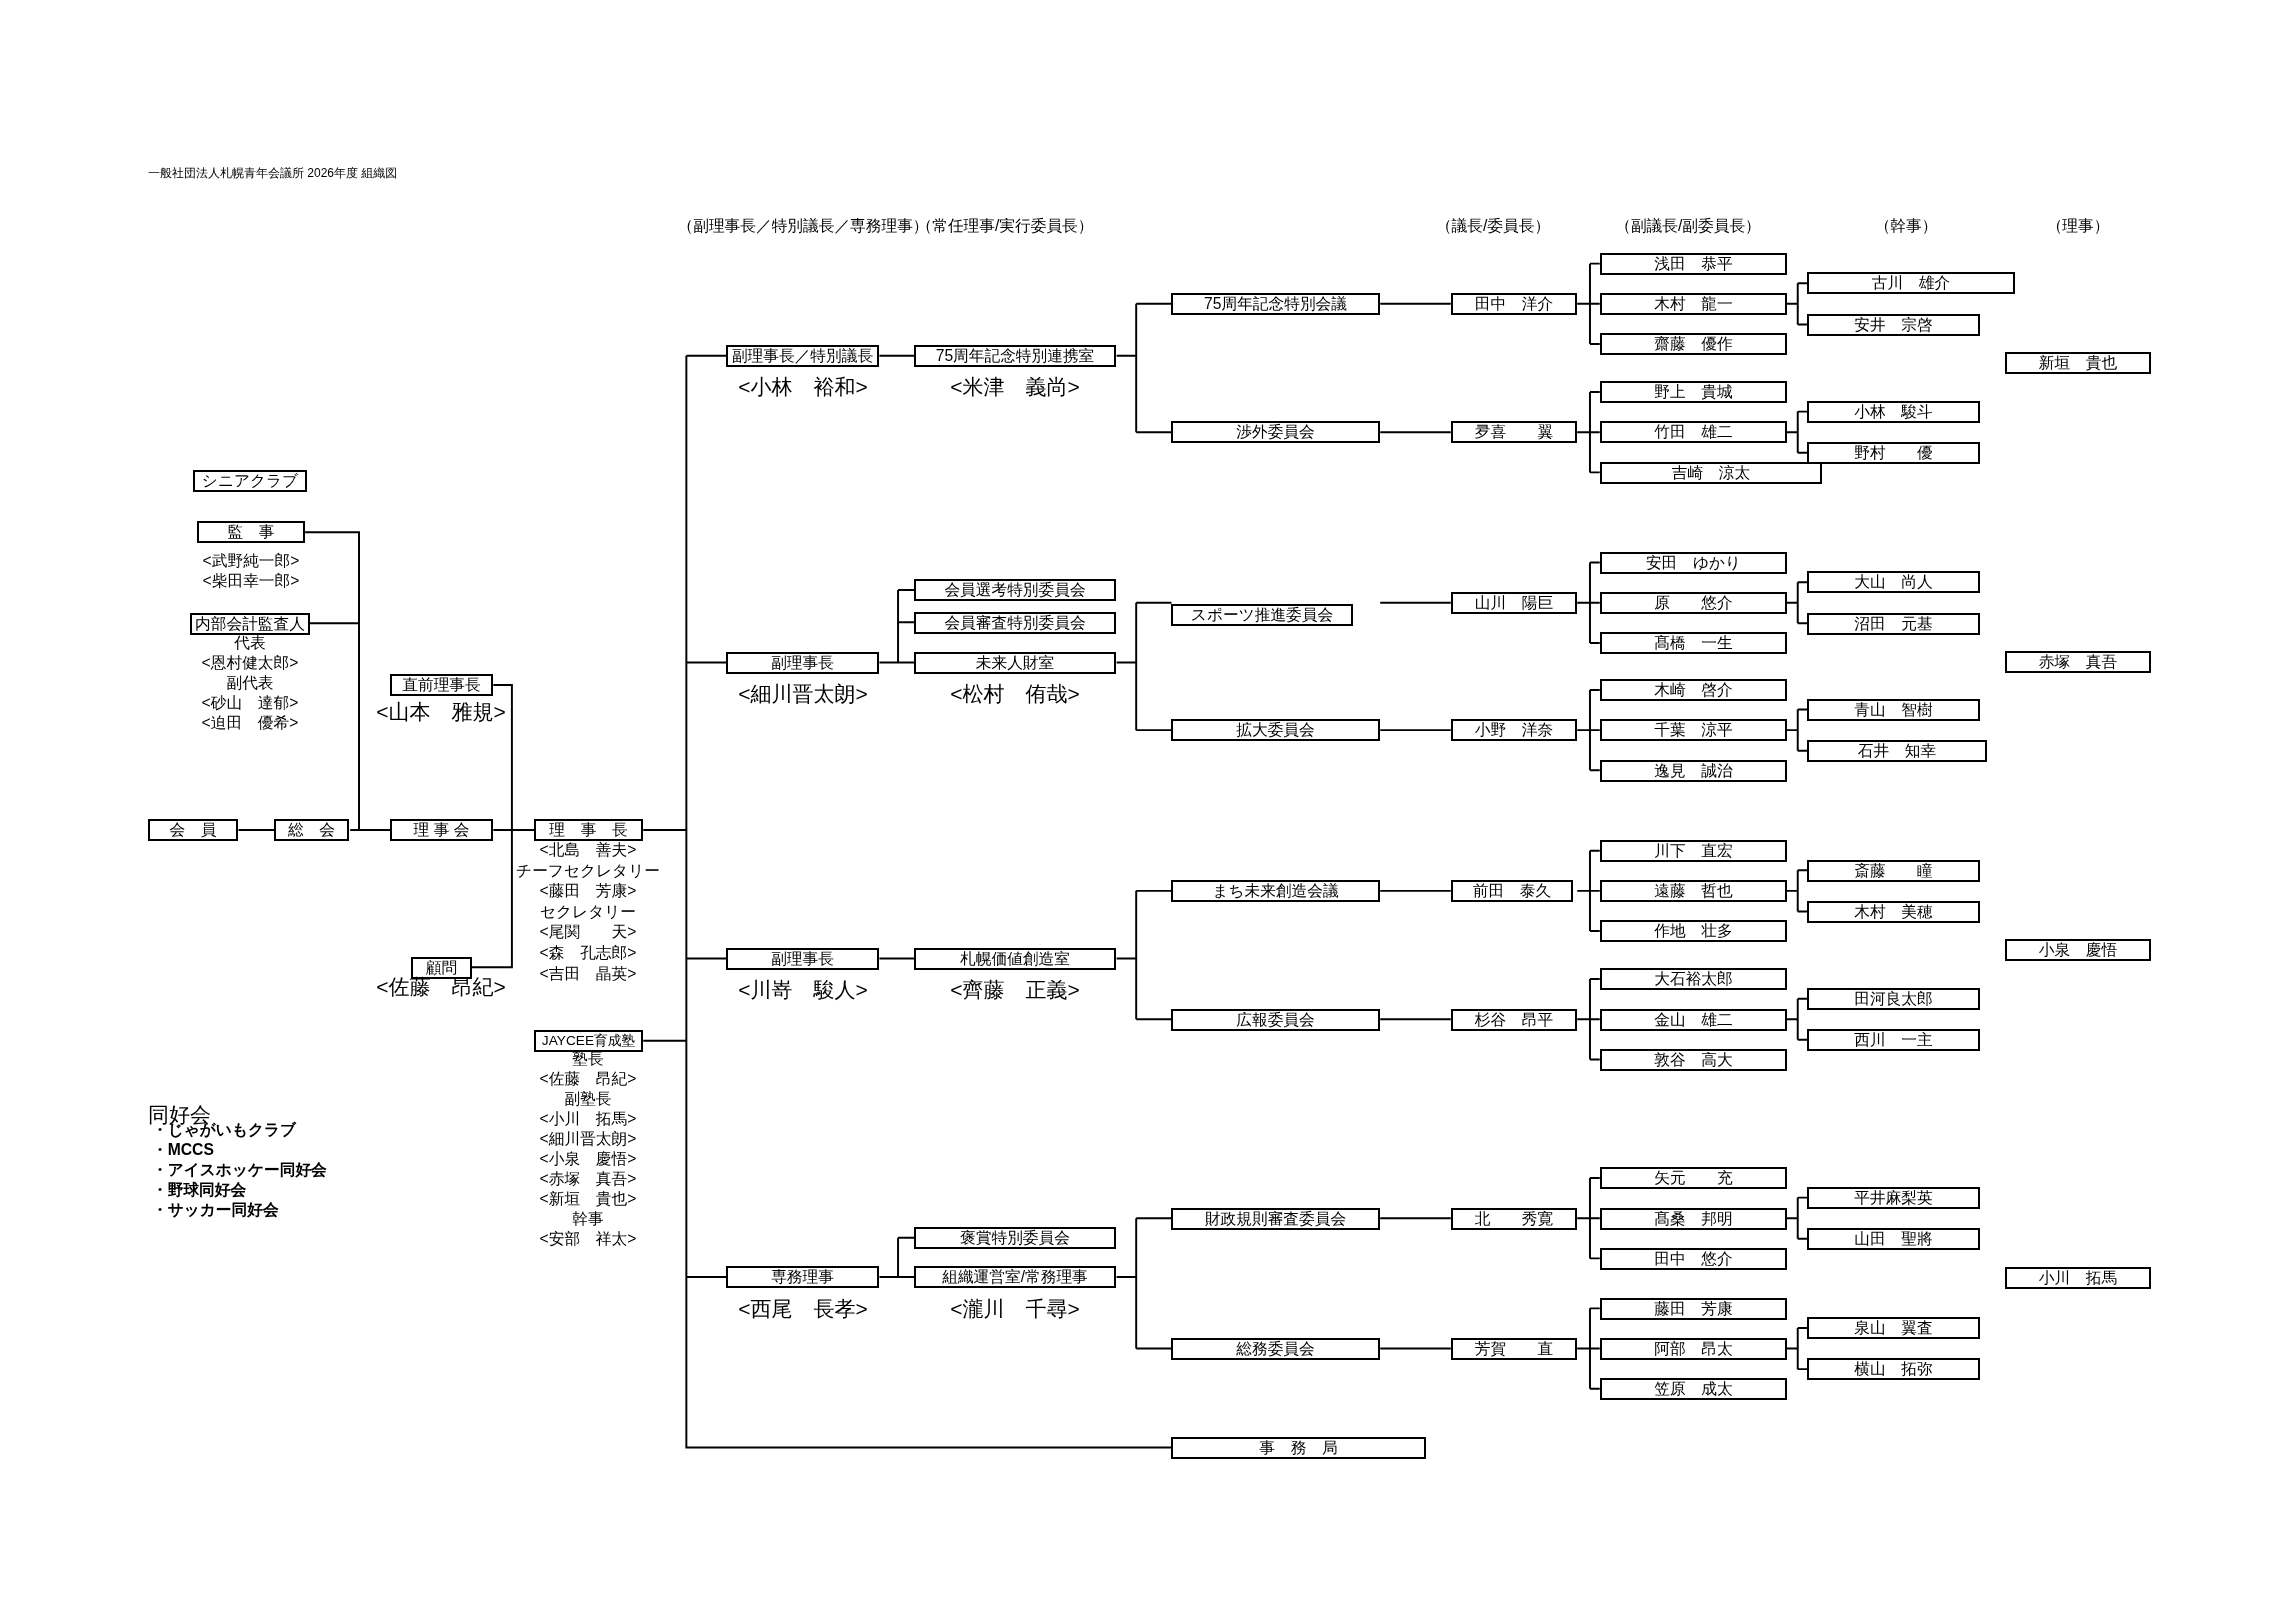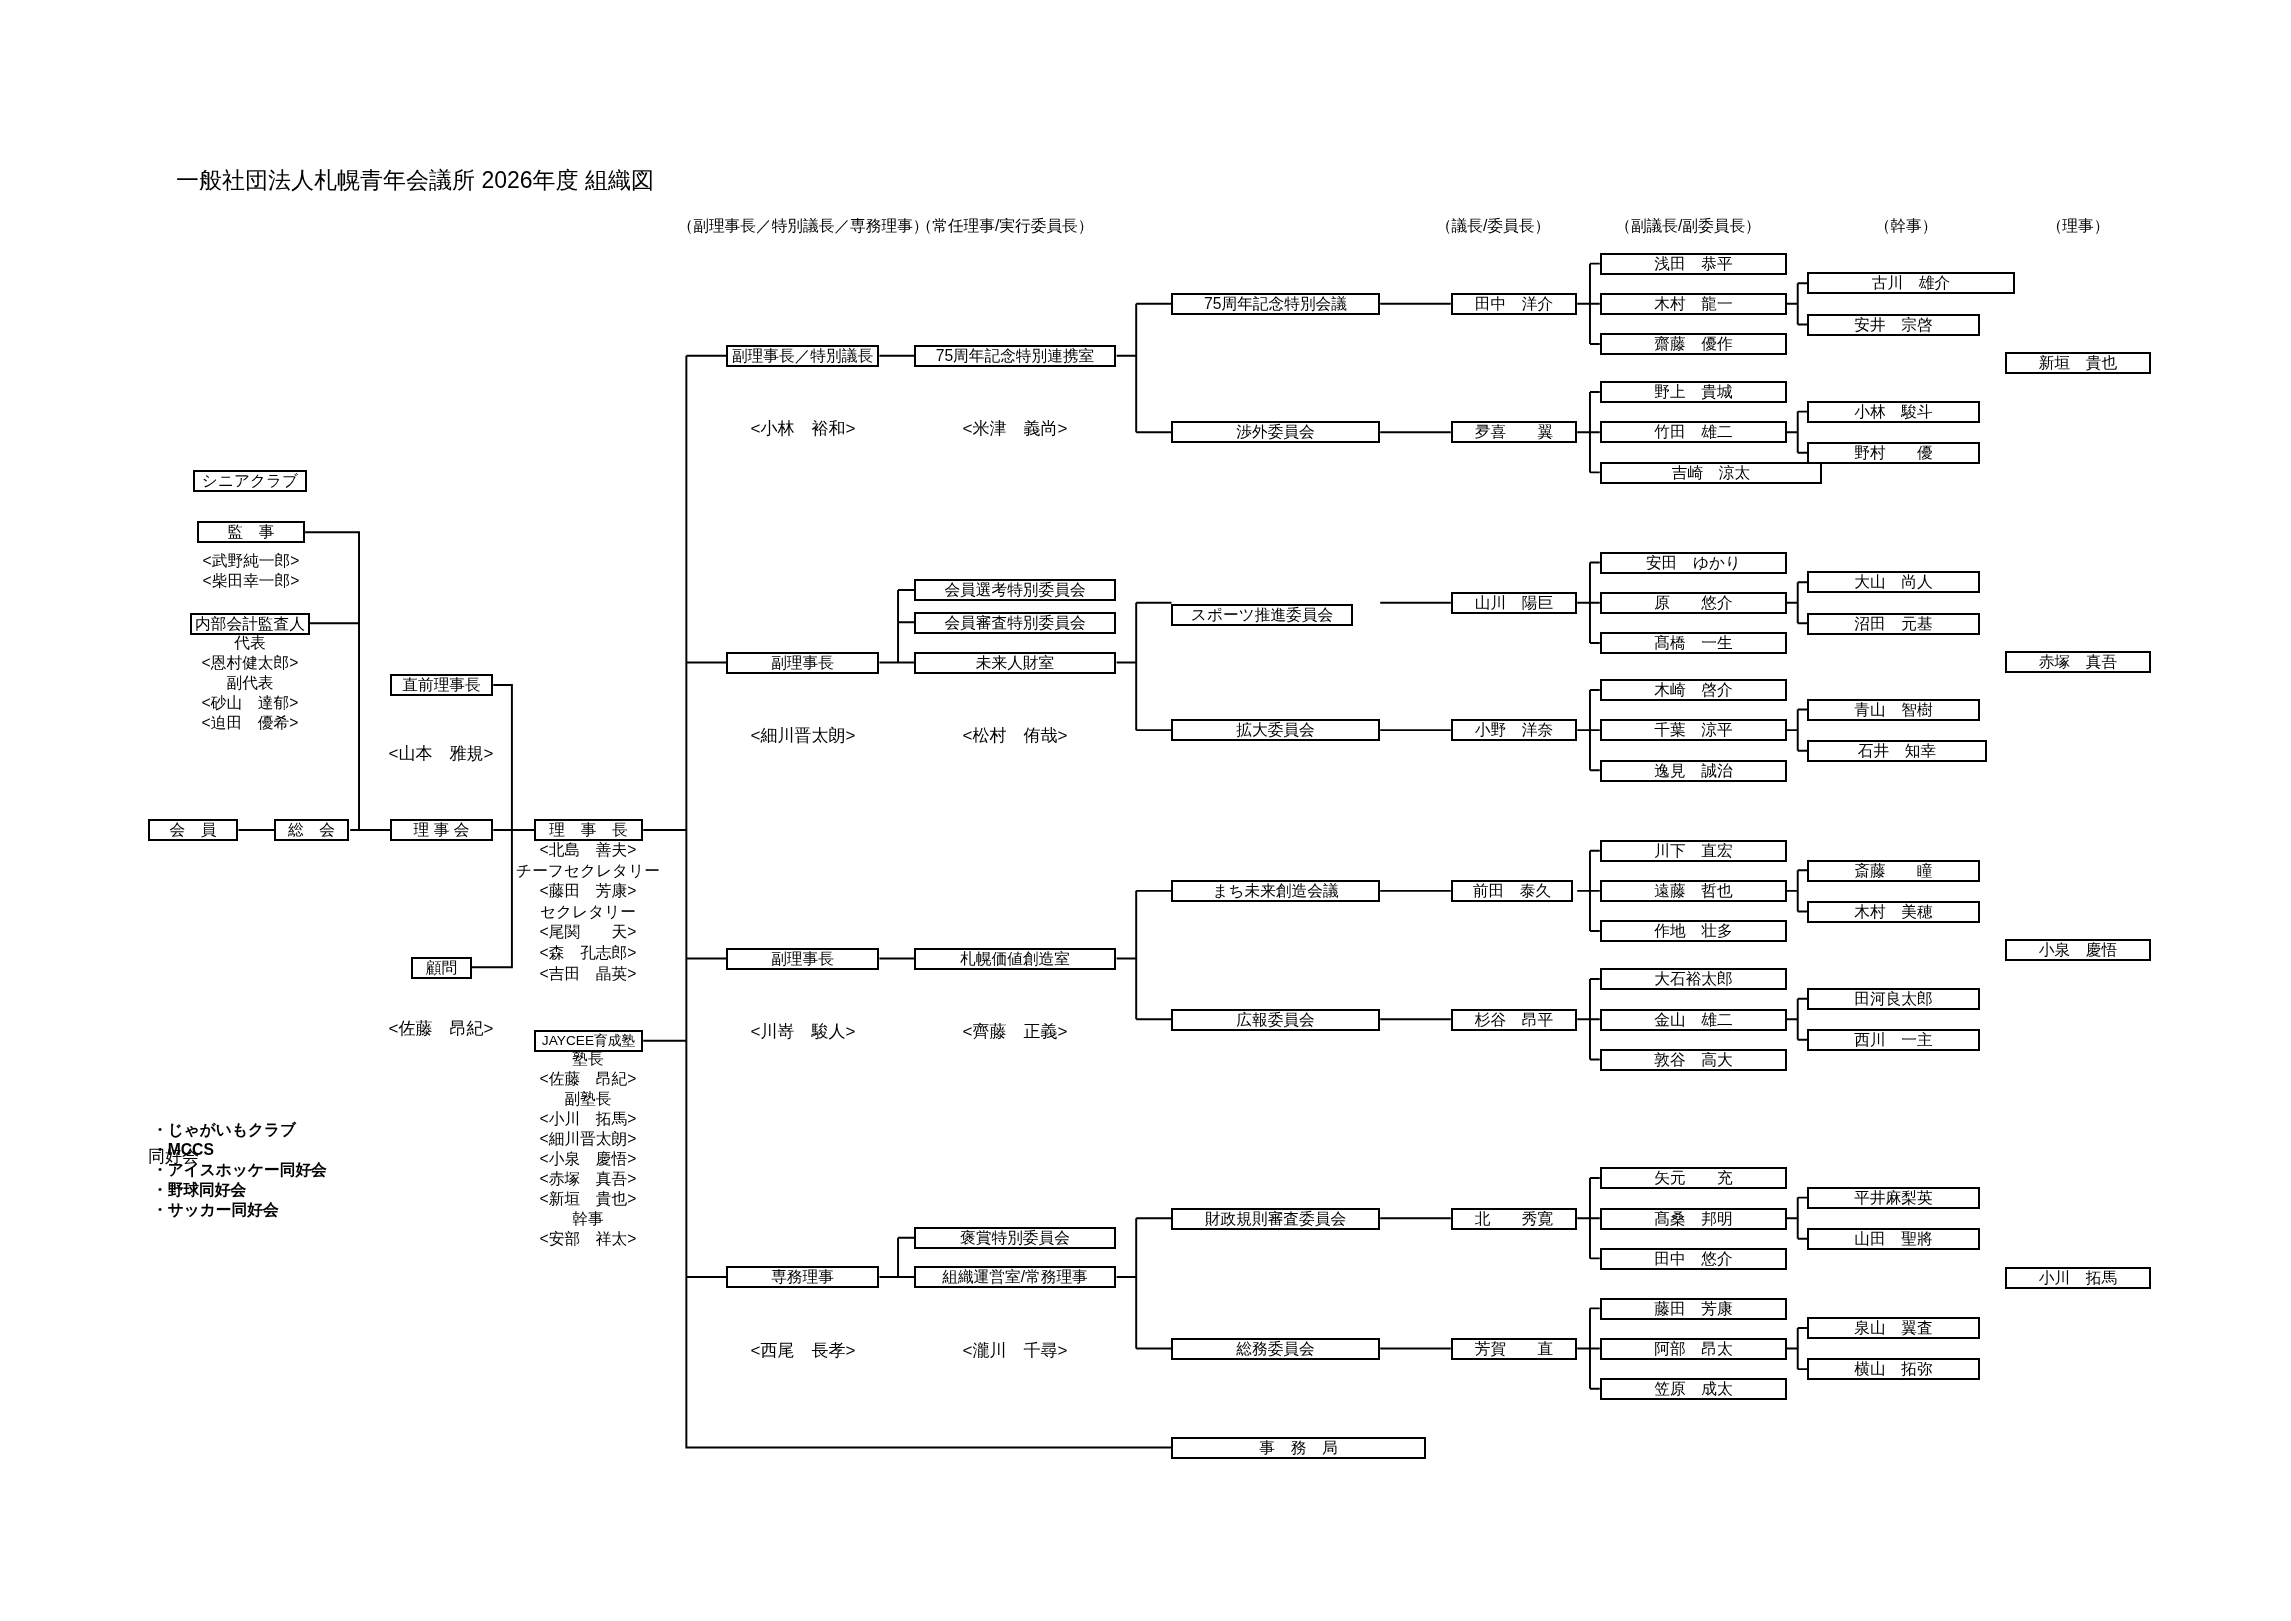--- a/index.html
+++ b/index.html
@@ -4,27 +4,27 @@
 <style>
   * { margin:0; padding:0; box-sizing:border-box; }
   html,body { background:#fff; }
   body { width:2292px; height:1621px; position:relative; overflow:hidden;
          font-family:"Liberation Sans","DejaVu Sans",sans-serif; color:#000; }
   .page { position:absolute; left:0; top:0; width:2292px; height:1621px; }
   svg.wires { position:absolute; left:0; top:0; }
   .box { position:absolute; height:21.6px; border:2px solid #000; background:#fff;
          display:flex; align-items:center; justify-content:center;
          font-size:15.7px; line-height:1; white-space:nowrap; }
-  .txt { position:absolute; font-size:17px; white-space:nowrap;margin-top:44px; }
+  .txt { position:absolute; font-size:21px; white-space:nowrap; }
   .c   { transform:translateX(-50%); text-align:center; }
   .stack { position:absolute; transform:translateX(-50%); text-align:center;
            font-size:15.7px; line-height:20px; white-space:pre-line; }
   .stack.left { transform:none; text-align:left;font-weight:bold; }
   .hdr { position:absolute; font-size:15.7px; transform:translateX(-50%); white-space:nowrap; }
-  .title { position:absolute; font-size:23px; white-space:nowrap;margin-left:28px; }
+  .title { position:absolute; font-size:12px; white-space:nowrap; }
 </style>
 </head>
 <body>
 
 <div class="page">
 
   <svg class="wires" width="2292" height="1621" viewBox="0 0 2338 1654">
     <path fill="none" stroke="#000" stroke-width="2" d="
       M243 847H280 M357 847H398 M503 847H545 M656 847H700
       M700 363V1303

